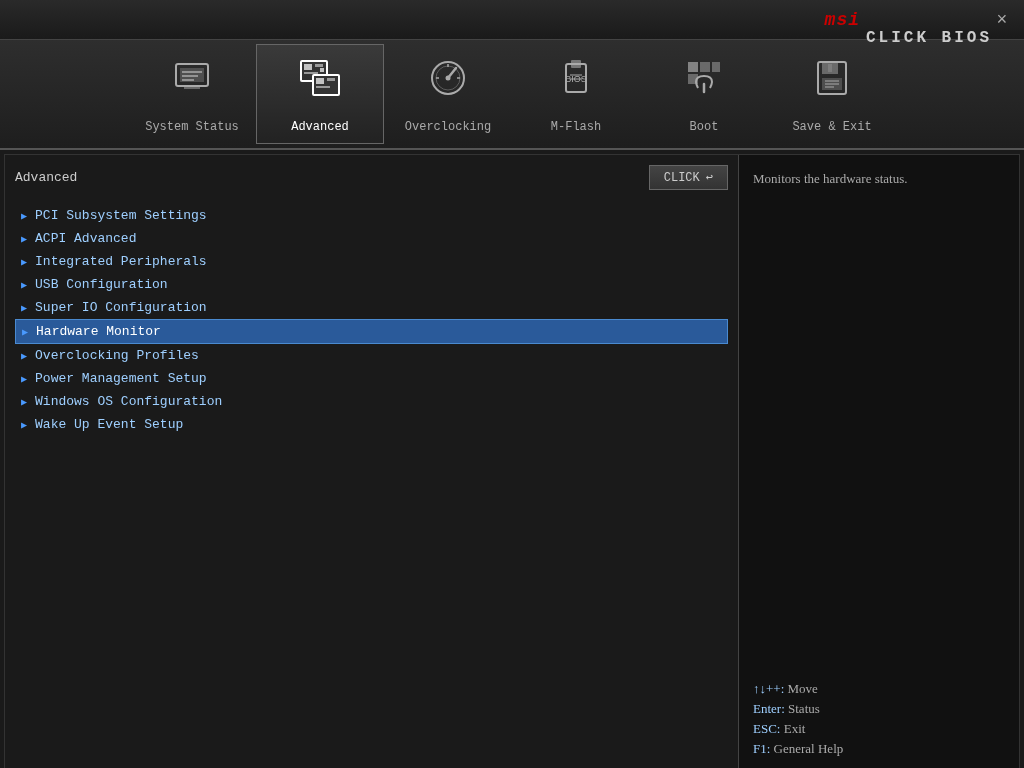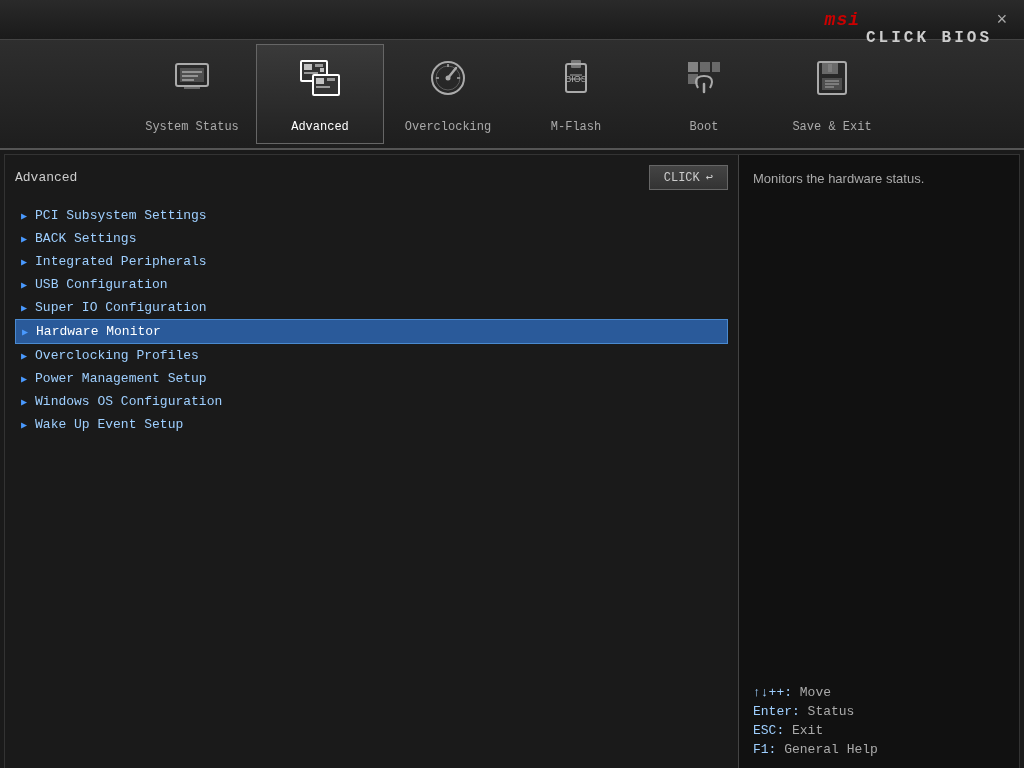--- a/index.html
+++ b/index.html
@@ -182,33 +182,33 @@
       background: #111;
       padding: 14px;
       display: flex;
       flex-direction: column;
       justify-content: space-between;
     }
 
     #description-text {
       color: #aaa;
       font-size: 13px;
-      font-family: Liberation Sans, sans-serif;
+      font-family: Liberation Serif, serif;
       line-height: 1.6;
     }
 
     #keyboard-hints {
       display: flex;
       flex-direction: column;
       gap: 4px;
     }
 
     .hint-item {
       font-size: 13px;
-      font-family: Liberation Mono, monospace;
+      font-family: Liberation Serif, serif;
     }
 
     .hint-key {
       color: #9ecfff;
     }
 
     .hint-desc {
       color: #aaa;
     }
 
@@ -342,21 +342,21 @@
     </div>
 
     <div id="menu-list">
 
     <div class="menu-item">
           <span class="menu-arrow">▶</span>
           <span>PCI Subsystem Settings</span>
         </div>
         <div class="menu-item">
           <span class="menu-arrow">▶</span>
-          <span>BACK Settings</span>
+          <span>ACPI Advanced</span>
         </div>
         <div class="menu-item">
           <span class="menu-arrow">▶</span>
           <span>Integrated Peripherals</span>
         </div>
         <div class="menu-item">
           <span class="menu-arrow">▶</span>
           <span>USB Configuration</span>
         </div>
         <div class="menu-item">

